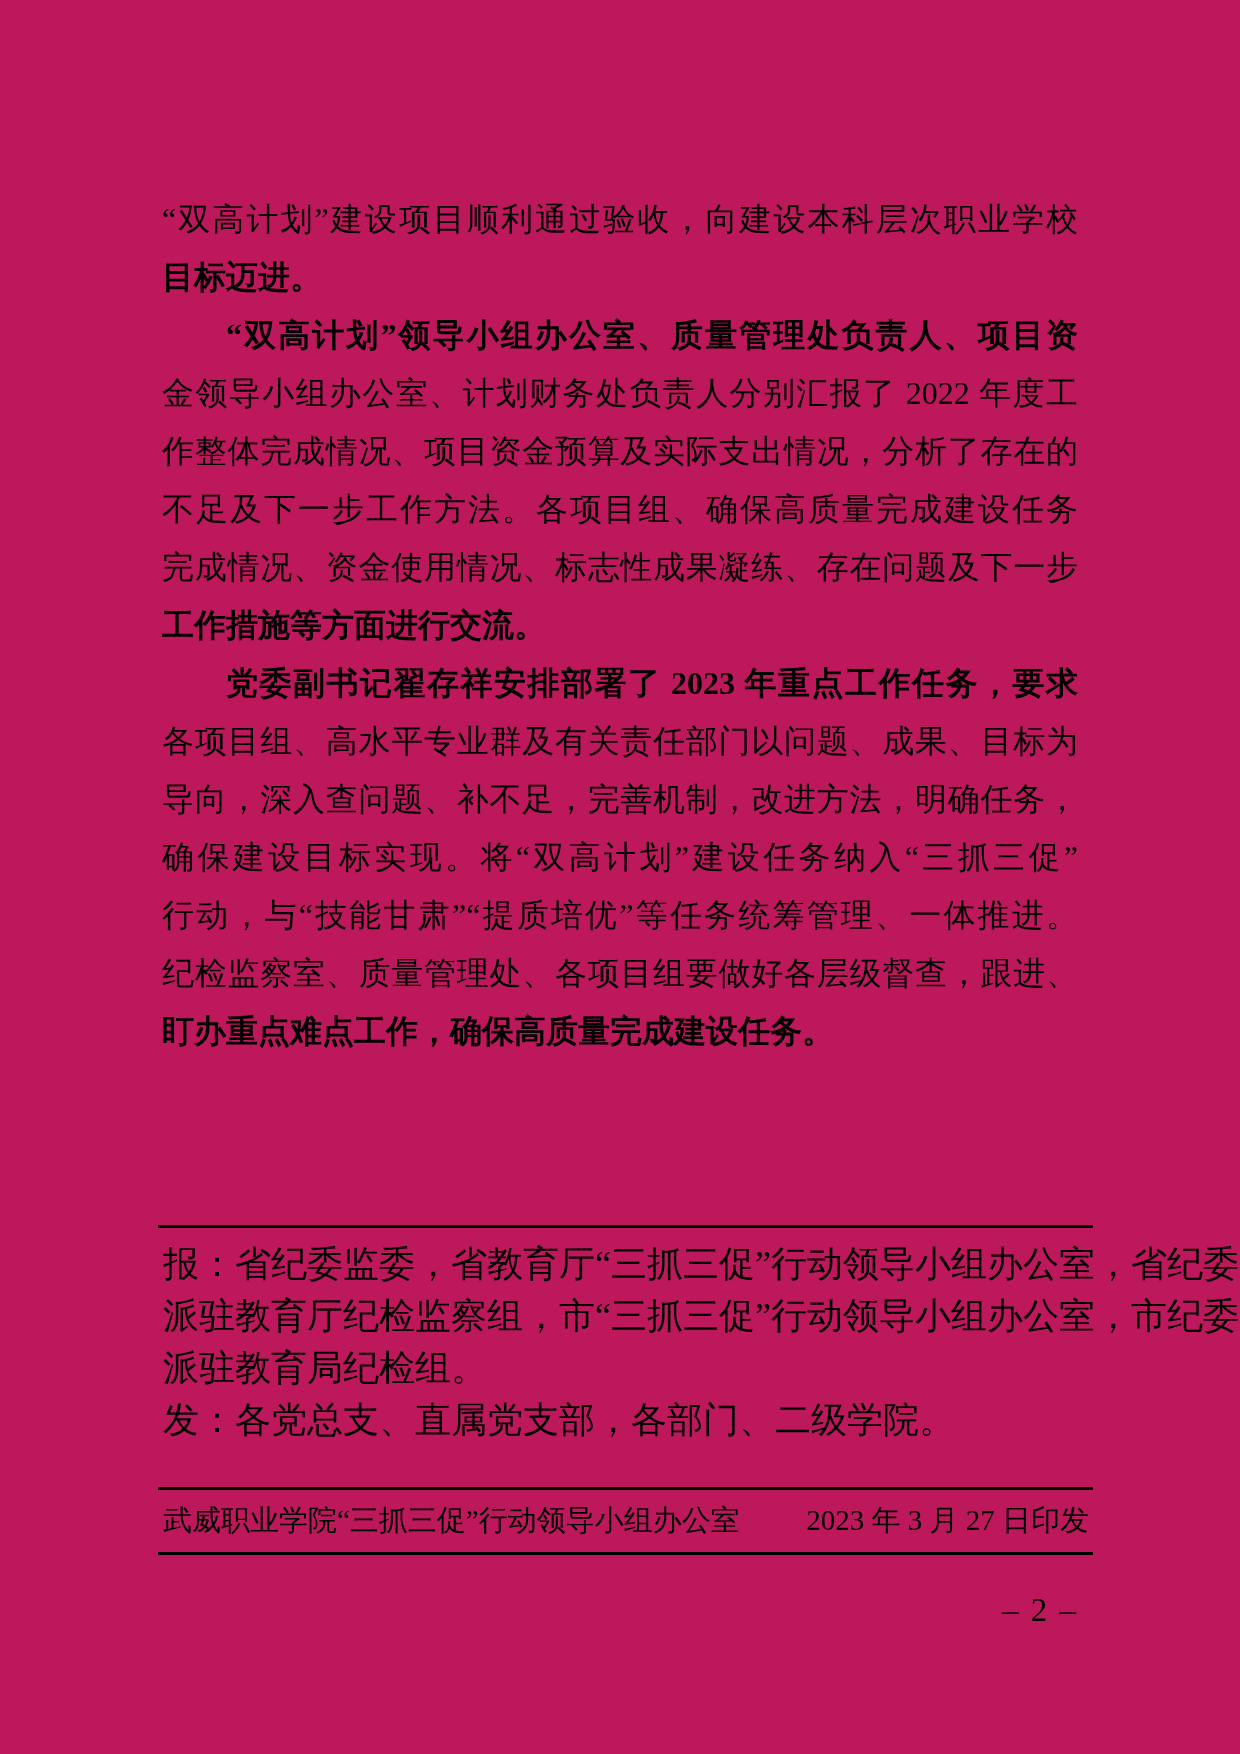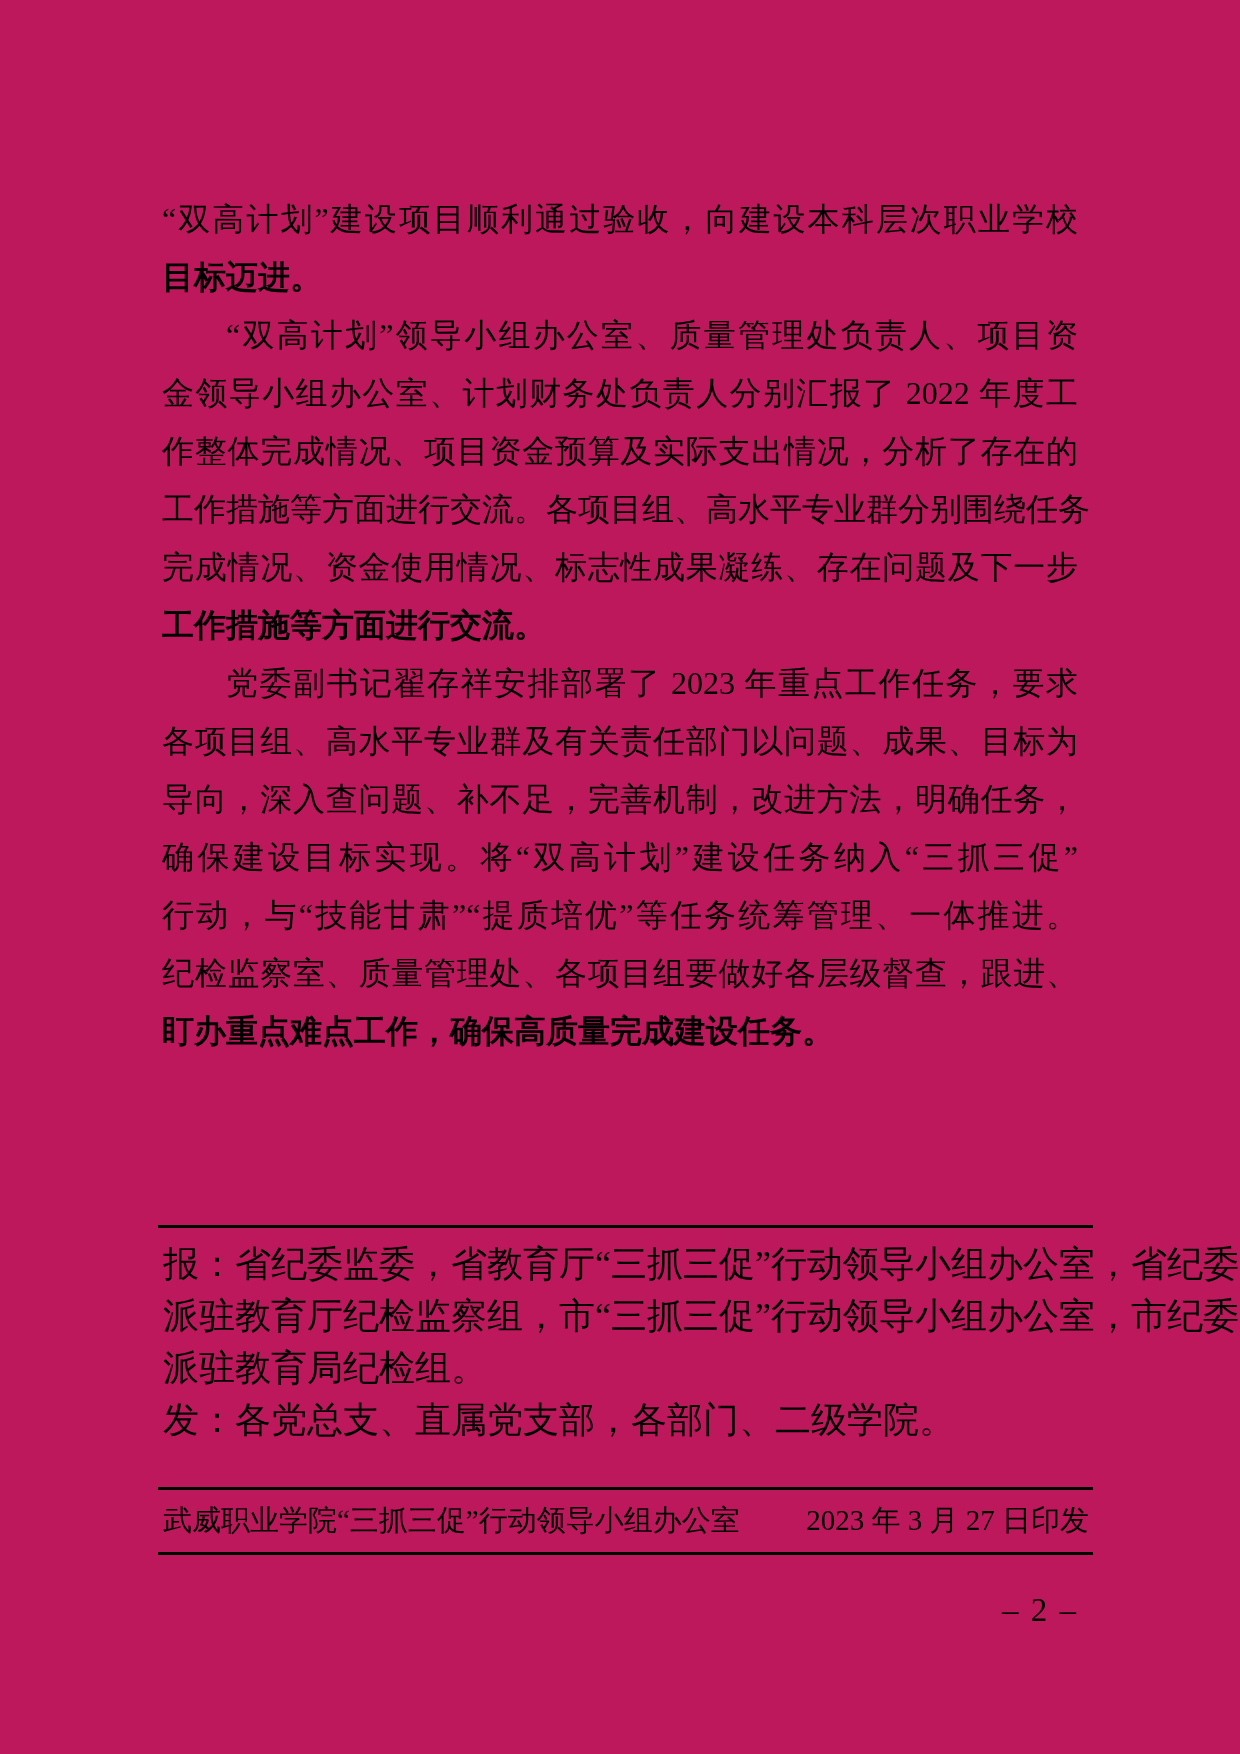--- a/index.html
+++ b/index.html
@@ -23,21 +23,21 @@
   .line {
     font-size: 32px;
     line-height: 58px;
     height: 58px;
     letter-spacing: 0;
     text-align: justify;
     text-align-last: justify;
     overflow: visible;
     white-space: pre;
   }
-  .line.indent { text-indent: 64px; }
+  .line.indent { text-indent: 64px; font-weight: bold; }
   .line.last { text-align: left; text-align-last: left; font-weight: bold; }
 
   
   .rule {
     position: absolute;
     left: 158px;
     width: 935px;
     height: 0;
     border-top: 3px solid #000;
   }
@@ -87,21 +87,21 @@
 
   <div class="doc-body">
       <div class="para">
         <div class="line">“双高计划”建设项目顺利通过验收，向建设本科层次职业学校</div>
         <div class="line last">目标迈进。</div>
       </div>
       <div class="para">
         <div class="line indent">“双高计划”领导小组办公室、质量管理处负责人、项目资</div>
         <div class="line">金领导小组办公室、计划财务处负责人分别汇报了 2022 年度工</div>
         <div class="line">作整体完成情况、项目资金预算及实际支出情况，分析了存在的</div>
-        <div class="line">工作措施等方面进行交流。各项目组、高水平专业群分别围绕任务</div>
+        <div class="line">不足及下一步工作方法。各项目组、确保高质量完成建设任务</div>
         <div class="line">完成情况、资金使用情况、标志性成果凝练、存在问题及下一步</div>
         <div class="line last">工作措施等方面进行交流。</div>
       </div>
       <div class="para">
         <div class="line indent">党委副书记翟存祥安排部署了 2023 年重点工作任务，要求</div>
         <div class="line">各项目组、高水平专业群及有关责任部门以问题、成果、目标为</div>
         <div class="line">导向，深入查问题、补不足，完善机制，改进方法，明确任务，</div>
         <div class="line">确保建设目标实现。将“双高计划”建设任务纳入“三抓三促”</div>
         <div class="line">行动，与“技能甘肃”“提质培优”等任务统筹管理、一体推进。</div>
         <div class="line">纪检监察室、质量管理处、各项目组要做好各层级督查，跟进、</div>

